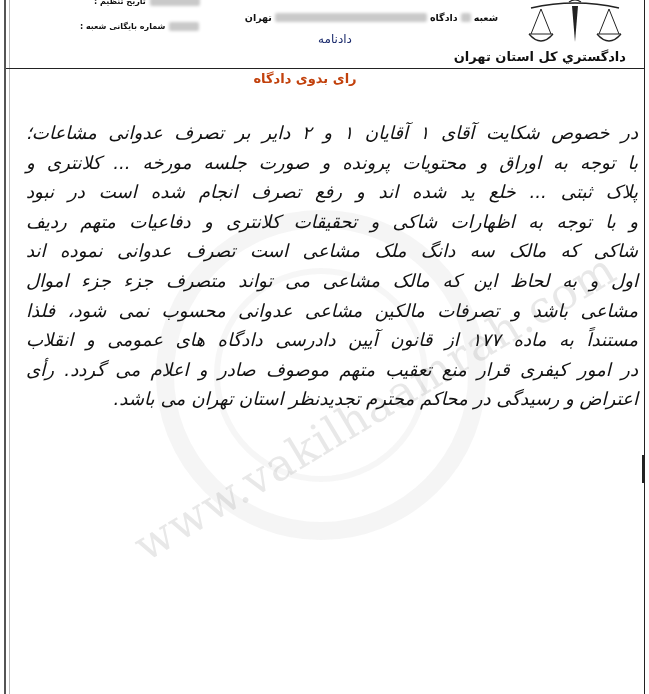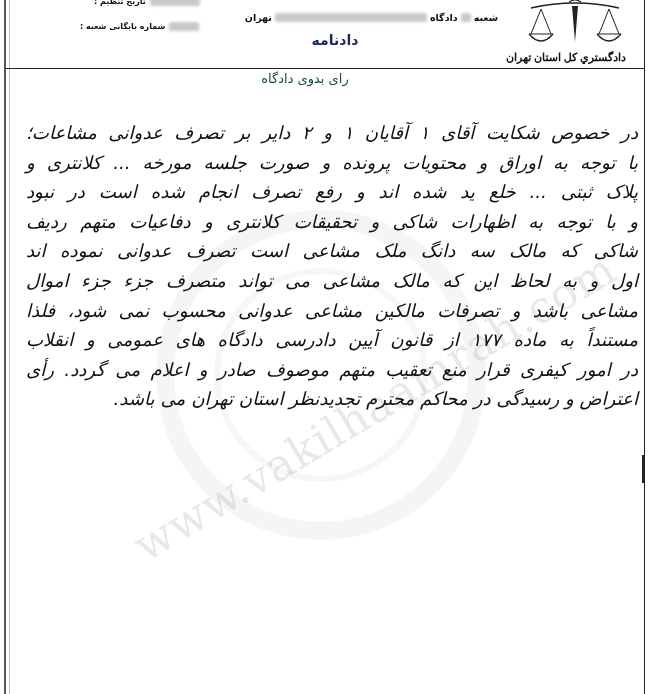--- a/index.html
+++ b/index.html
@@ -54,24 +54,23 @@
       text-align: center;
     }
     .logo-block svg {
       display: block;
       margin: 0 auto;
     }
     .logo-caption {
       position: absolute;
       right: 8px;
       bottom: 4px;
-      font-size: 11px;
-      font-weight: bold;
-      white-space: nowrap;
-      font-family: Liberation Serif, serif;
+      font-size: 13px;
+      font-weight: bold;
+      white-space: nowrap;
     }
     .court-line {
       position: absolute;
       right: 146px;
       top: 12px;
       font-size: 9.5px;
       font-weight: bold;
       white-space: nowrap;
       display: flex;
       align-items: center;
@@ -83,22 +82,22 @@
       background: #c9c9c9;
       filter: blur(1.6px);
       border-radius: 2px;
     }
     .doc-title {
       position: absolute;
       left: 0;
       right: 0;
       top: 32px;
       text-align: center;
-      font-size: 14px;
-      font-weight: bold;
+      font-size: 12px;
+      font-weight: normal;
       color: #1a2a6c;
       padding-left: 20px;
     }
     .meta-line {
       position: absolute;
       font-size: 8px;
       font-weight: bold;
       white-space: nowrap;
       display: flex;
       align-items: center;
@@ -117,22 +116,22 @@
       position: absolute;
       left: 0;
       top: 68px;
       width: 100%;
       height: 22px;
       text-align: center;
       direction: rtl;
     }
     .verdict-title {
       font-size: 13px;
-      font-weight: normal;
-      color: #14532d;
+      font-weight: bold;
+      color: #c2410c;
       line-height: 22px;
       padding-right: 40px;
     }
     
     .body-text {
       position: absolute;
       left: 20px;
       right: 6px;
       top: 118px;
       direction: rtl;

